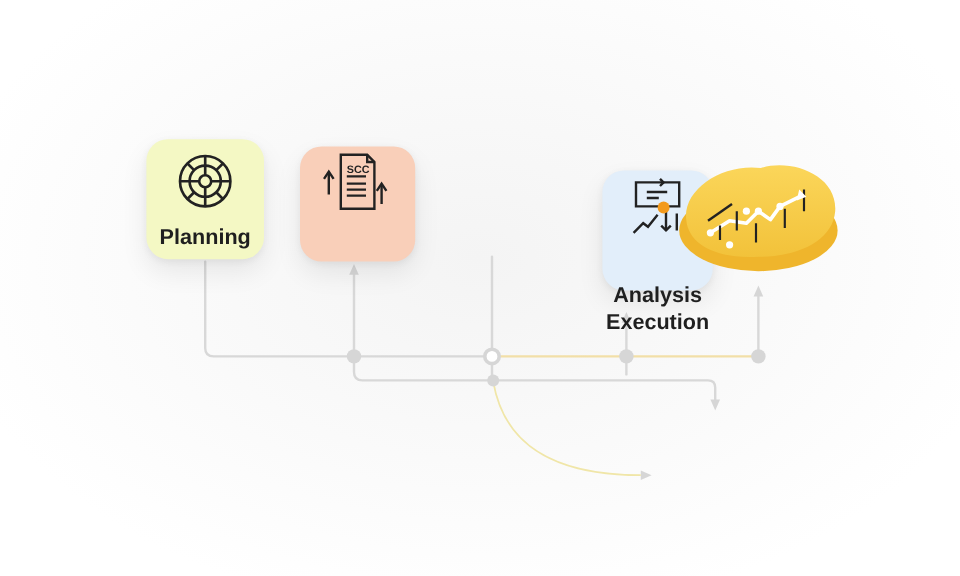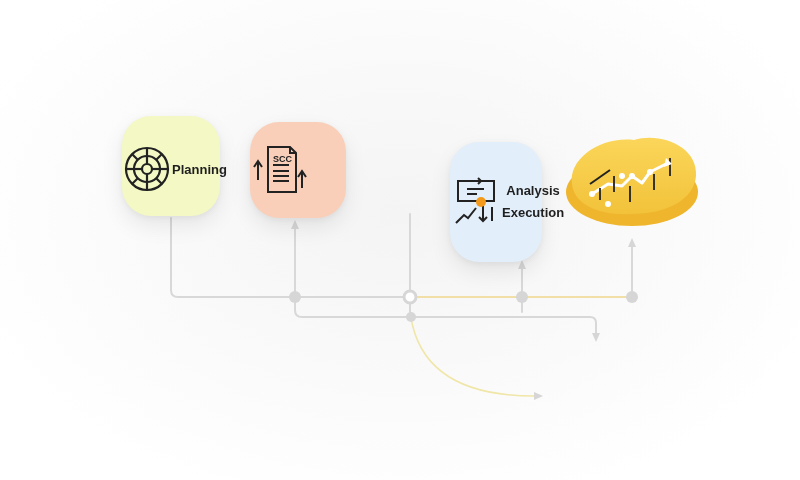--- a/index.html
+++ b/index.html
@@ -4,33 +4,33 @@
 <style>
   html, body { margin:0; padding:0; }
   body {
     width:800px; height:480px; overflow:hidden; position:relative;
     background: radial-gradient(ellipse at 50% 45%, #f4f4f4 0%, #fafafa 45%, #ffffff 80%);
     font-family: "Liberation Sans", sans-serif;
   }
   .stage { position:absolute; left:0; top:0; width:800px; height:480px; }
   svg.wires { position:absolute; left:0; top:0; }
   .card {
-    position:absolute; border-radius:29px;
+    position:absolute; border-radius:18px;
     box-shadow: 0 10px 22px rgba(0,0,0,0.08), 0 2px 6px rgba(0,0,0,0.05);
-    display:flex; flex-direction:row; align-items:center; justify-content:flex-start;
+    display:flex; flex-direction:column; align-items:center; justify-content:flex-start;
     box-sizing:border-box;
   }
   .card .icon { margin-top:10px; }
   .card .label {
-    font-weight:bold; font-size:13px; color:#1f1f1f; text-align:center; line-height:16px;
+    font-weight:bold; font-size:18px; color:#1f1f1f; text-align:center; line-height:16px;
   }
   .planning { left:122px; top:116px; width:98px; height:100px; background:#f4f8c4; }
   .scenario { left:250px; top:122px; width:96px; height:96px; background:#f9cfb9; }
   .execution { left:367px; top:118px; width:95px; height:96px; background:#f9c8cf; }
-  .analysis { left:450px; top:142px; width:92px; height:120px; background:#e2eefa; }
+  .analysis { left:502px; top:142px; width:92px; height:100px; background:#e2eefa;gap:30px; }
   .reporting { left:552px; top:344px; width:88px; height:88px; background:#fdeca8; }
   .reporting .label { color:#e49a16; }
   .coin { position:absolute; left:562px; top:128px; }
 </style>
 </head>
 <body>
 
 <div class="stage">
 
   <svg class="wires" width="800" height="480">

